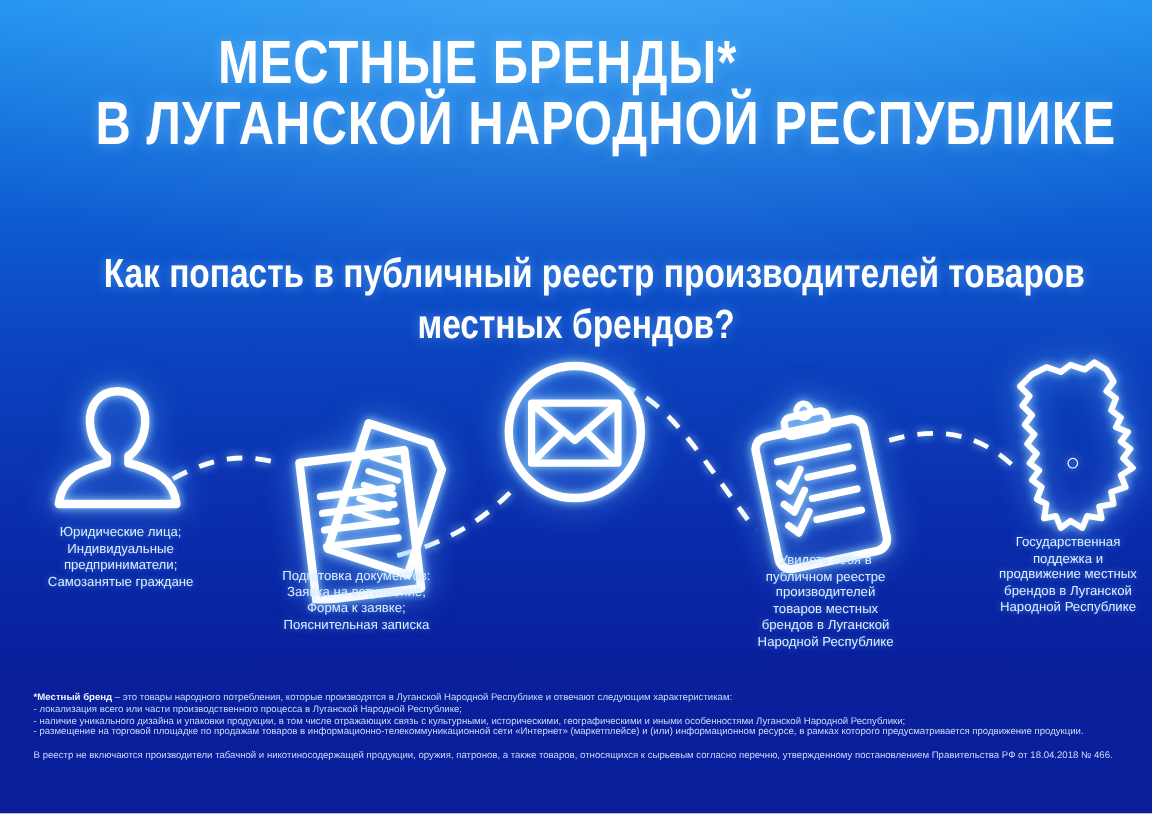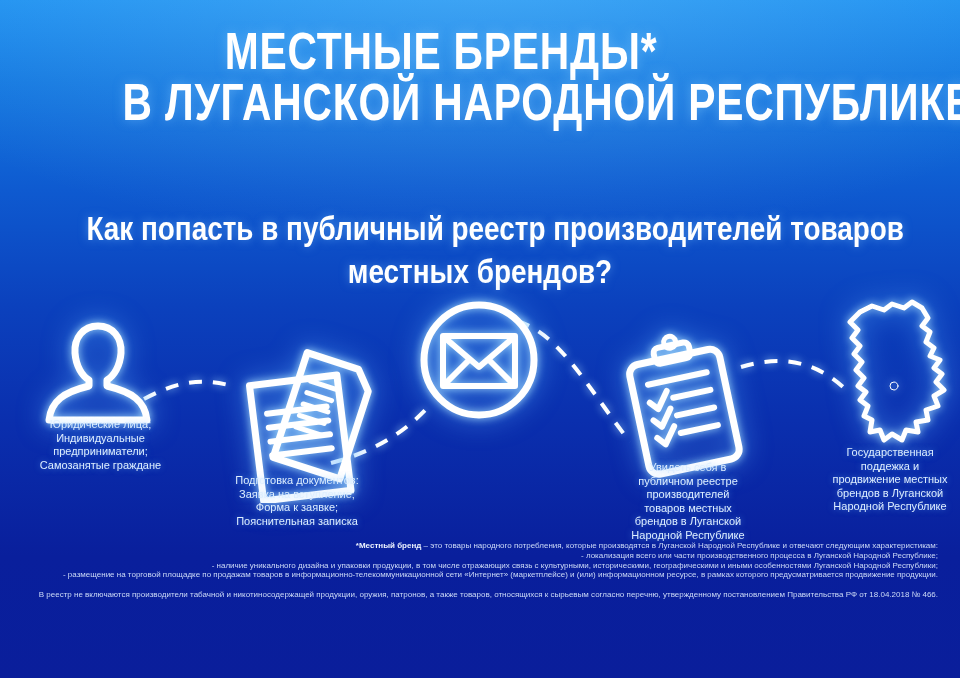--- a/index.html
+++ b/index.html
@@ -6,39 +6,38 @@
   body{width:960px;height:678px;font-family:"Liberation Sans",sans-serif;}
   .page{
     position:relative;width:960px;height:678px;overflow:hidden;
     background:
       radial-gradient(120% 70% at 50% -4%, rgba(140,215,255,.30), rgba(140,215,255,0) 58%),
       linear-gradient(180deg,#1e90f0 0%,#1478e0 12%,#0e5ad0 28%,#0b41bd 45%,#0a2fae 62%,#091f9c 82%,#0a1e9b 100%);
   }
   .hero-title{
     position:absolute;top:26px;left:0;width:796px;text-align:center;color:#fff;font-weight:700;
     text-shadow:0 0 12px rgba(130,200,255,.5);
-    padding-left:43px;
   }
   .hero-title .line{display:block;font-size:51px;line-height:51px;transform:scaleX(.80);letter-spacing:1px;white-space:nowrap;}
   .question{
     position:absolute;top:207px;left:0;width:960px;text-align:center;color:#fff;font-weight:700;
     text-shadow:0 0 10px rgba(130,200,255,.5);
   }
   .question .line{display:block;font-size:34px;line-height:43px;transform:scaleX(.82);white-space:nowrap;}
   .icon{position:absolute;filter:drop-shadow(0 0 4px rgba(170,225,255,.95)) drop-shadow(0 0 13px rgba(90,175,255,.65));}
   .icon *{stroke:#fff;fill:none;stroke-linecap:round;stroke-linejoin:round;}
   .connectors{position:absolute;left:0;top:0;filter:drop-shadow(0 0 4px rgba(170,225,255,.8));}
   .connectors path{stroke:#fff;stroke-width:4;fill:none;stroke-dasharray:13 11;}
   .caption{
     position:absolute;text-align:center;color:#ddeeff;font-size:11px;line-height:13.5px;
     white-space:pre-line;text-shadow:0 0 6px rgba(110,185,255,.6);
   }
   .caption .email{display:block;color:#fff;font-weight:700;font-size:11.5px;margin-top:1px;}
   .footnote{
-    position:absolute;left:28px;top:541px;width:910px;color:#ccdaf7;font-size:8px;line-height:9.8px;text-align:right;
+    position:absolute;left:28px;top:576px;width:910px;color:#ccdaf7;font-size:8px;line-height:9.8px;
   }
   .footnote b{color:#eef4ff;}
   .footnote .para2{margin-top:10px;}
 </style>
 </head>
 <body>
 
 <div class="page">
 
   <div class="hero-title">
@@ -54,21 +53,21 @@
   <svg class="connectors" width="960" height="678" viewBox="0 0 960 678">
     <path d="M144,399 C185,377 208,380 233,386"></path>
     <path d="M331,463 C372,452 404,434 431,404"></path>
     <path d="M517,321 C560,334 588,388 630,442"></path>
     <path d="M741,367 C778,356 812,359 843,387"></path>
   </svg>
 
   <svg class="icon" style="left:33px;top:318px;" width="130" height="115" viewBox="0 0 130 115">
     <path stroke-width="7" d="M65,8 C80,8 89,20 88,35 C87,48 81,58 74,62 L74,68 C99,74 112,83 114,102 L16,102 C18,83 31,74 56,68 L56,62 C49,58 43,48 42,35 C41,20 50,8 65,8 Z"></path>
   </svg>
-  <div class="caption" style="left:8px;top:418px;width:185px;">Юридические лица;
+  <div class="caption" style="left:8px;top:438px;width:185px;">Юридические лица;
 Индивидуальные
 предприниматели;
 Самозанятые граждане</div>
 
   <svg class="icon" style="left:222px;top:348px;" width="160" height="155" viewBox="0 0 160 155">
     <g transform="rotate(18 105 70)">
       <path stroke-width="7" d="M66,14 L120,14 L136,32 L136,124 L66,124 Z"></path>
       <g stroke-width="5">
         <line x1="78" y1="40" x2="104" y2="40"></line>
         <line x1="78" y1="52" x2="104" y2="52"></line>

